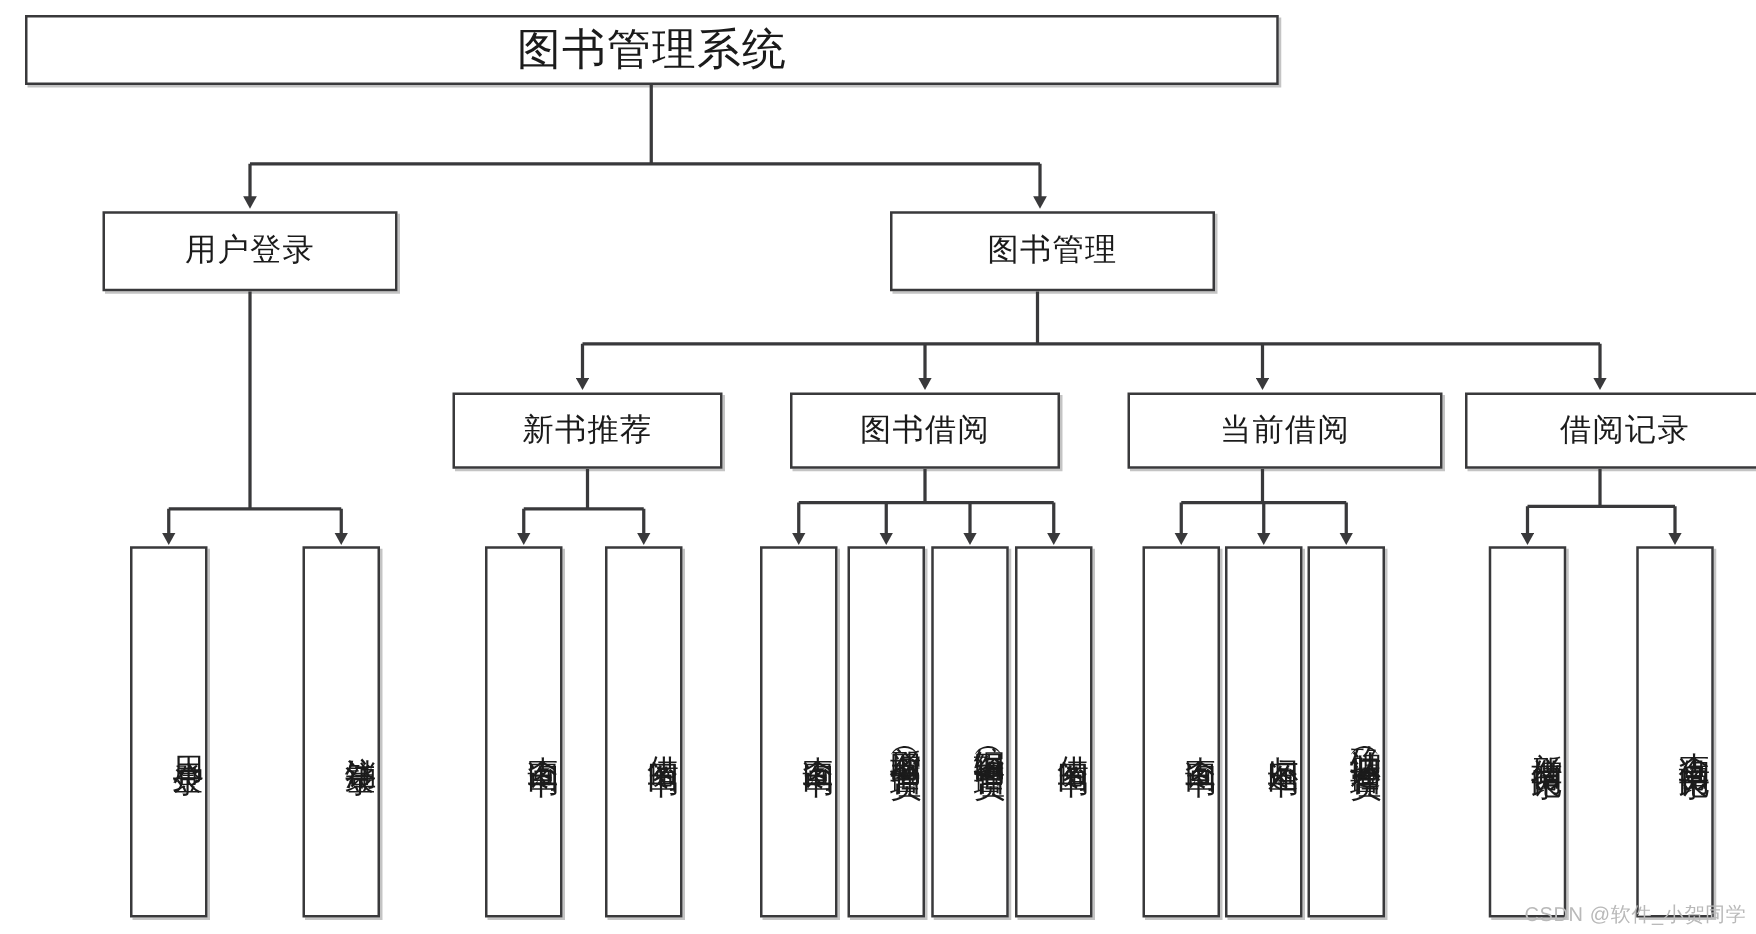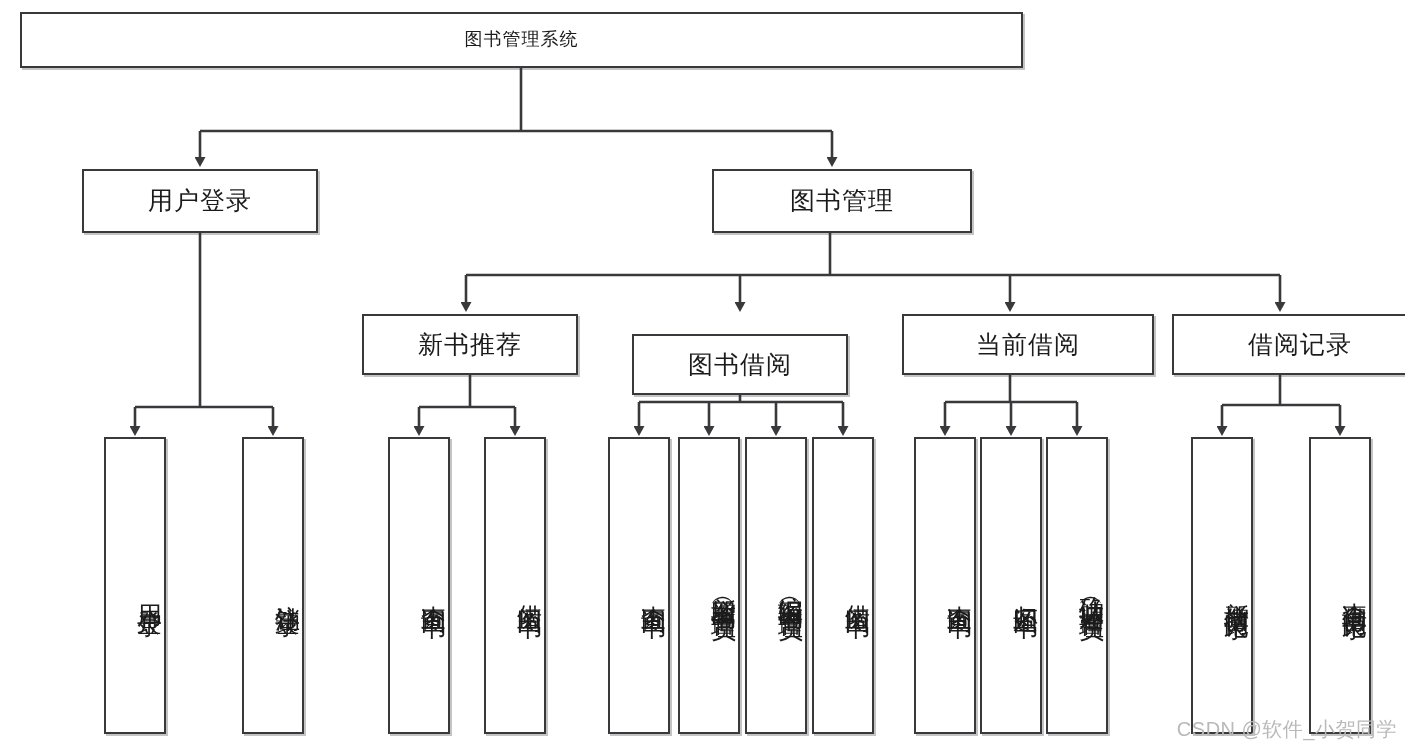--- a/index.html
+++ b/index.html
@@ -51,27 +51,27 @@
     align-items: flex-start;
     justify-content: center;
     padding-top: 10px;
     text-align: center;
   }
   .node-v span {
     writing-mode: vertical-rl;
     text-orientation: upright;
   }
   .root-node {
-    font-size: 18px;
+    font-size: 35px;
   }
   .watermark {
     position: absolute;
     right: 8px;
     bottom: 4px;
-    font-size: 20px;
+    font-size: 16px;
     color: #b9b9b9;
     white-space: nowrap;
     letter-spacing: 0.5px;
   }
 </style>
 </head>
 <body>
 
 <div id="canvas">
 
@@ -132,21 +132,21 @@
   <div class="node node-h" style="left:82px; top:169px; width:236px; height:64px;">
     <span>用户登录</span>
   </div>
   <div class="node node-h" style="left:712px; top:169px; width:260px; height:64px;">
     <span>图书管理</span>
   </div>
 
   <div class="node node-h" style="left:362px; top:314px; width:216px; height:61px;justify-content:center;">
     <span>新书推荐</span>
   </div>
-  <div class="node node-h" style="left:632px; top:314px; width:216px; height:61px;margin-top:20px;">
+  <div class="node node-h" style="left:632px; top:314px; width:216px; height:61px;">
     <span>图书借阅</span>
   </div>
   <div class="node node-h" style="left:902px; top:314px; width:252px; height:61px;">
     <span>当前借阅</span>
   </div>
   <div class="node node-h" style="left:1172px; top:314px; width:256px; height:61px;">
     <span>借阅记录</span>
   </div>
 
   <div class="node node-v" style="left:104px; top:437px; width:62px; height:297px;">

